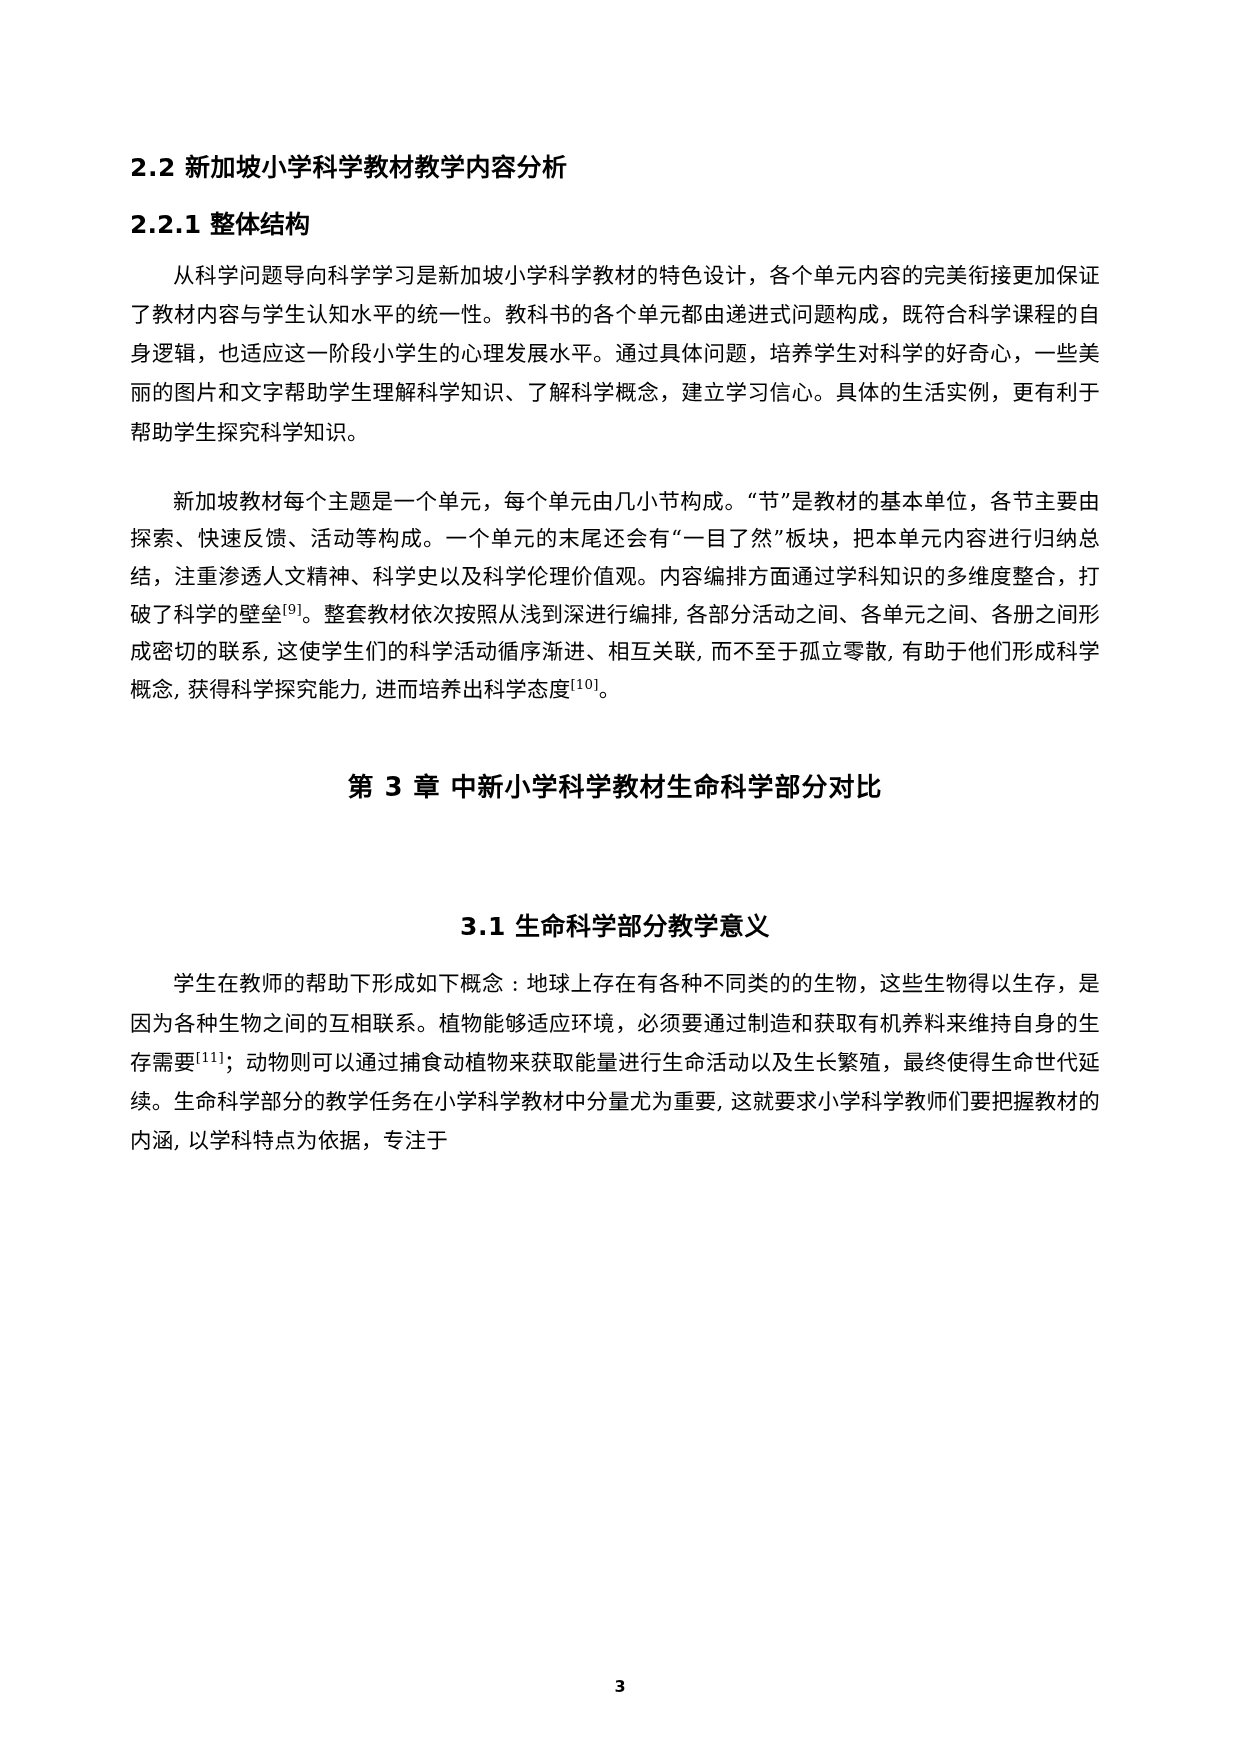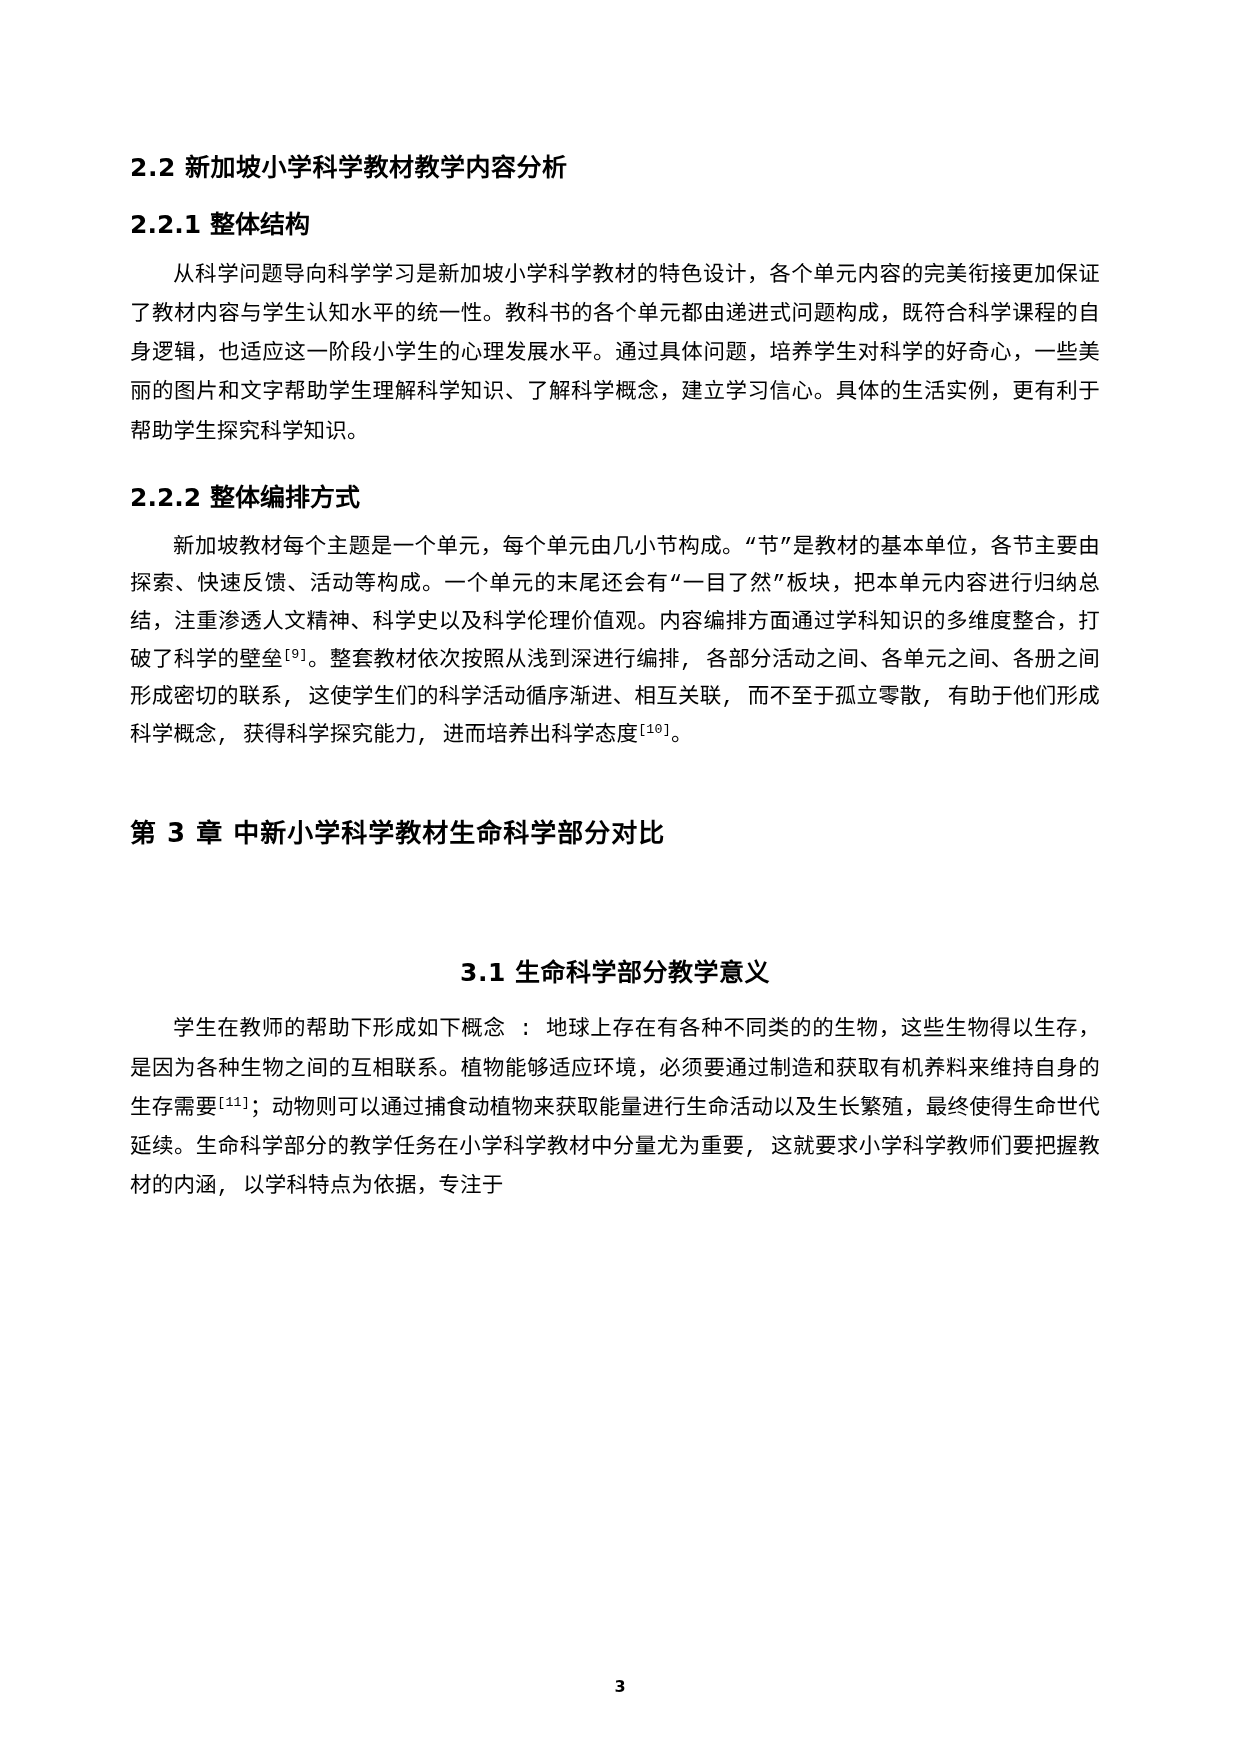--- a/index.html
+++ b/index.html
@@ -38,29 +38,29 @@
     line-height: 1.4;
   }
   .para {
     font-size: 21.5px;
     line-height: 1.82;
     text-align: justify;
     text-justify: inter-ideograph;
     text-indent: 2em;
     margin: 3px 0 16px 0;
     letter-spacing: 0.2px;
-    font-family: Liberation Mono, monospace;
   }
   .para.tight {
     line-height: 1.75;
   }
   .chapter-title {
     font-family: "DejaVu Sans", "Liberation Sans", sans-serif;
     font-size: 26px;
     font-weight: bold;
+    text-align: center;
     margin: 58px 0 34px 0;
     letter-spacing: 1px;
   }
   .h2.section31 {
     margin-top: 46px;
     margin-bottom: 20px;
     text-align: center;
   }
   sup {
     font-size: 0.62em;
@@ -86,21 +86,20 @@
 <div class="page">
 
   <h2 class="h2">2.2  新加坡小学科学教材教学内容分析</h2>
 
   <h3 class="h3">2.2.1 整体结构</h3>
 
   <p class="para">从科学问题导向科学学习是新加坡小学科学教材的特色设计，各个单元内容的完美衔接更加保证了教材内容与学生认知水平的统一性。教科书的各个单元都由递进式问题构成，既符合科学课程的自身逻辑，也适应这一阶段小学生的心理发展水平。通过具体问题，培养学生对科学的好奇心，一些美丽的图片和文字帮助学生理解科学知识、了解科学概念，建立学习信心。具体的生活实例，更有利于帮助学生探究科学知识。</p>
 
   <div class="spacer-sm"></div>
 
-  <h3 class="h3">2.2.2 整体编排方式</h3>
 
   <p class="para tight"><span>新加坡教材每个主题是一个单元，每个单元由几小节构成。“节”是教材的基本单位，各节主要由探索、快速反馈、活动等构成。一个单元的末尾还会有“一目了然”板块，把本单元内容进行归纳总结，注重渗透人文精神、科学史以及科学伦理价值观。内容编排方面通过学科知识的多维度整合，打破了科学的壁垒</span><sup>[9]</sup><span>。整套教材依次按照从浅到深进行编排, 各部分活动之间、各单元之间、各册之间形成密切的联系, 这使学生们的科学活动循序渐进、相互关联, 而不至于孤立零散, 有助于他们形成科学概念, 获得科学探究能力, 进而培养出科学态度</span><sup>[10]</sup><span>。</span></p>
 
   <h1 class="chapter-title">第 3 章  中新小学科学教材生命科学部分对比</h1>
 
 
   <div class="spacer-md"></div>
 
   <h2 class="h2 section31">3.1  生命科学部分教学意义</h2>
 

